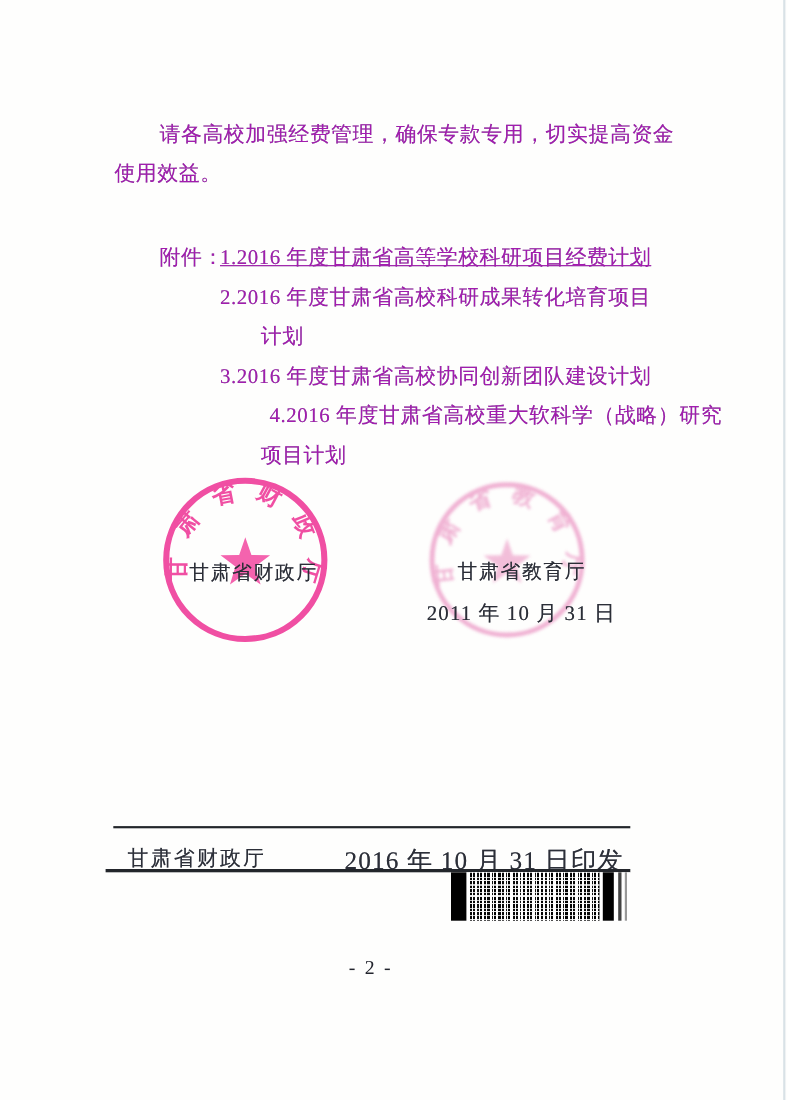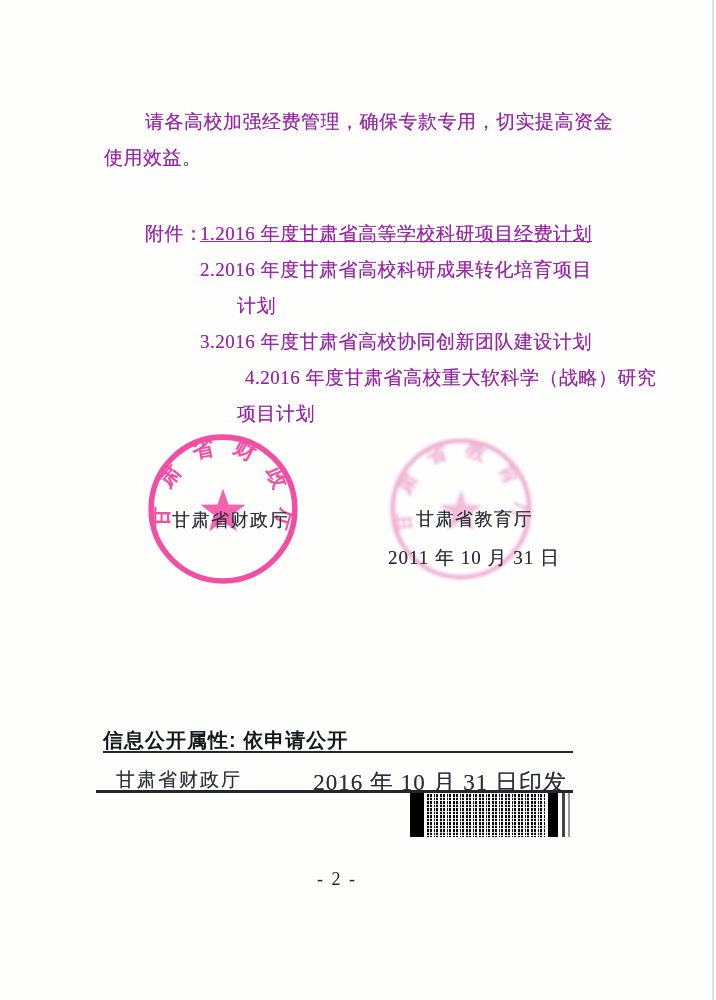--- a/index.html
+++ b/index.html
@@ -102,21 +102,20 @@
     <polygon points="100,74 107.05,94.29 128.53,94.73 111.41,107.71 117.63,128.27 100,116 82.37,128.27 88.59,107.71 71.47,94.73 92.95,94.29" fill="#efadd0"></polygon>
     <text font-size="27" style="letter-spacing:21px" transform="rotate(-6 100 100)" fill="#ec9cc7">
       <textPath href="#arcR" startOffset="13">甘肃省教育厅</textPath>
     </text>
   </svg>
 
   <div class="sig sig-finance">甘肃省财政厅</div>
   <div class="sig sig-education">甘肃省教育厅</div>
   <div class="sig sig-date">2011 年 10 月 31 日</div>
 
-  <div class="footer-disclosure">信息公开属性: 依申请公开</div>
   <div class="rule rule-1"></div>
   <div class="footer-issuer">甘肃省财政厅</div>
   <div class="footer-date">2016 年 10 月 31 日印发</div>
   <div class="rule rule-2"></div>
   <div class="barcode"></div>
 
   <div class="page-number">- 2 -</div>
 </div>
 
 </body></html>

